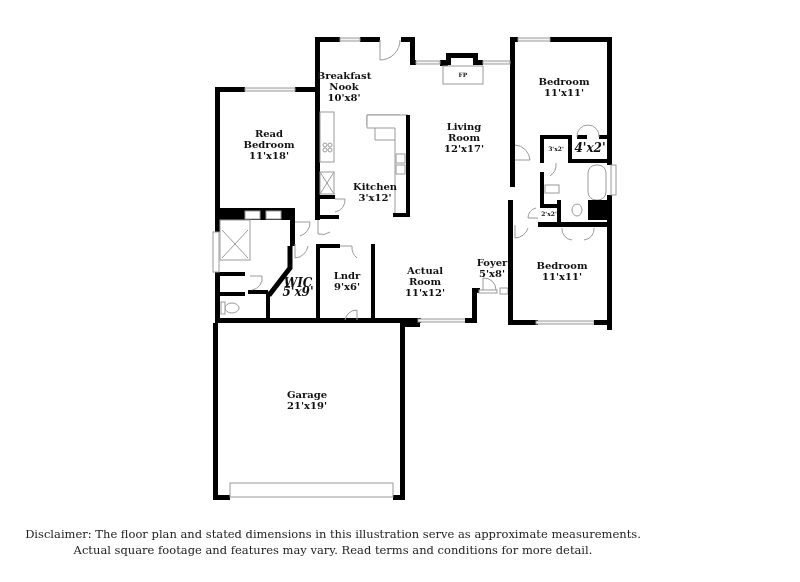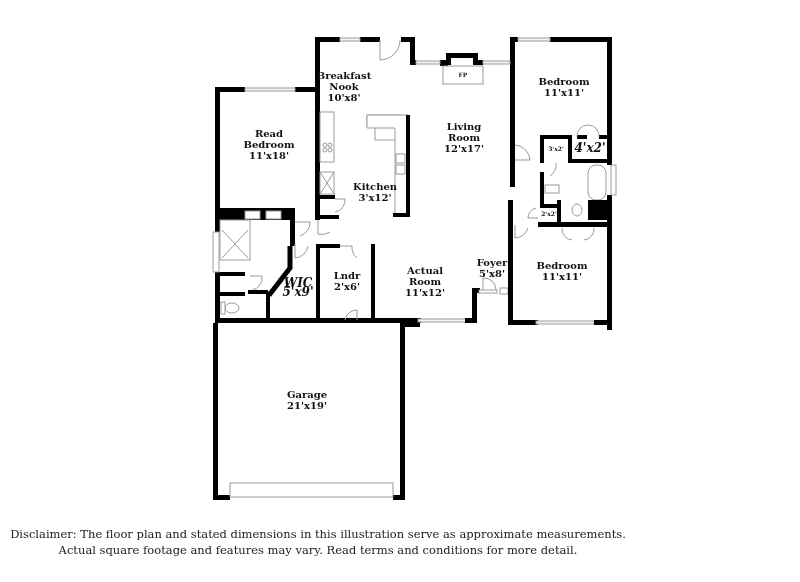--- a/index.html
+++ b/index.html
@@ -3,21 +3,21 @@
 <meta charset="utf-8">
 <style>
   html, body { margin:0; padding:0; background:#ffffff; }
   body { width:800px; height:582px; position:relative; overflow:hidden; font-family:"DejaVu Serif", serif; }
   #plan { position:absolute; left:0; top:0; width:800px; height:582px; }
   .wall { fill:#000; }
   .fix { stroke:#9a9a9a; stroke-width:1; fill:#fff; }
   .win { fill:#f4f4f4; stroke:#9a9a9a; stroke-width:1; }
   .door { stroke:#9a9a9a; stroke-width:1; fill:none; }
   .lbl-xs { font-family:"DejaVu Serif", serif; font-weight:bold; font-size:6px; fill:#111; text-anchor:middle; }
-  .disclaimer { position:absolute; left:0; width:636px; top:526px; text-align:center; font-family:"DejaVu Serif", serif; font-size:11.5px; line-height:16px; color:#222; }
+  .disclaimer { position:absolute; left:0; width:636px; top:526px; text-align:center; font-family:"DejaVu Serif", serif; font-size:11.5px; line-height:16px; color:#222;padding-left:15px; }
   .disclaimer div { white-space:nowrap; }
   .room-label { position:absolute; text-align:center; font-family:"DejaVu Serif", serif; font-weight:bold; color:#111; line-height:11px; font-size:10px; transform:translateX(-50%); white-space:nowrap; }
   .room-label.sm { font-size:12px; line-height:9px;font-style:italic; }
   .room-label.xs { font-size:6px; line-height:7px; }
 </style>
 </head>
 <body>
 
 <svg id="plan" viewBox="0 0 800 582" xmlns="http://www.w3.org/2000/svg">
 
@@ -177,21 +177,21 @@
 </div>
 <div class="room-label xs" style="left:549px;top:210px;">
   <div>2'x2'</div>
 </div>
 <div class="room-label sm" style="left:298px;top:279px;">
   <div>WIC</div>
   <div>5'x9'</div>
 </div>
 <div class="room-label" style="left:347px;top:270px;">
   <div>Lndr</div>
-  <div>2'x6'</div>
+  <div>9'x6'</div>
 </div>
 <div class="room-label" style="left:425px;top:265px;">
   <div>Actual</div>
   <div>Room</div>
   <div>11'x12'</div>
 </div>
 <div class="room-label" style="left:492px;top:257px;">
   <div>Foyer</div>
   <div>5'x8'</div>
 </div>

